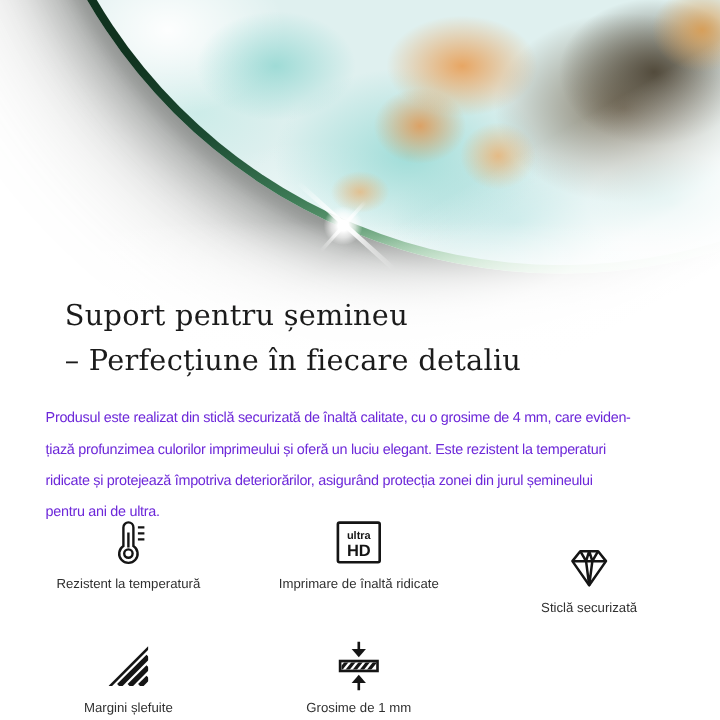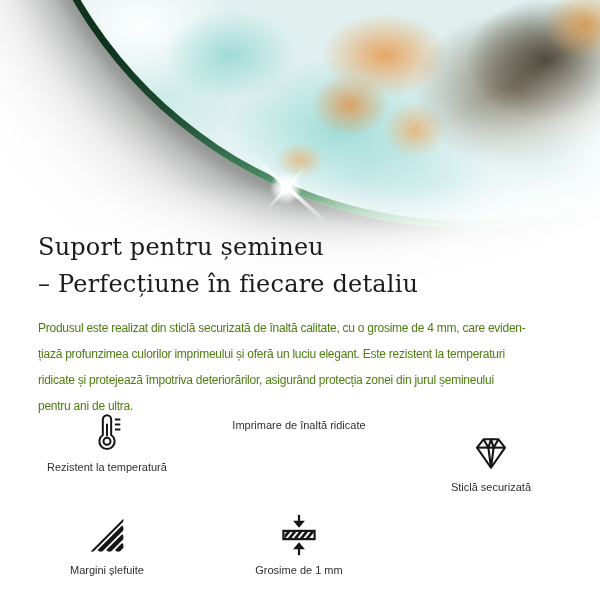--- a/index.html
+++ b/index.html
@@ -70,29 +70,29 @@
     background: linear-gradient(150deg, rgba(255,255,255,0) 56%, rgba(255,255,255,0.85) 74%, #ffffff 84%);
   }
   .fade-bottom {
     position: absolute; inset: 0; z-index: 4;
     background: linear-gradient(to bottom, rgba(255,255,255,0) 56%, rgba(255,255,255,0.75) 78%, #ffffff 94%);
   }
 
   
   .content { position: relative; z-index: 5; padding: 0 36px 0 38px; }
   .title {
-    margin: 0; padding-top: 229px;
+    margin: 16px; padding-top: 229px;
     font-family: "DejaVu Serif", serif; font-weight: 400;
     font-size: 24px; line-height: 37px; color: #1b1b1b; letter-spacing: 0.2px;
     white-space: nowrap;
   }
   .title span { display: block; }
   .description {
     margin: 12px 0 0; font-size: 12px; line-height: 26px;
-    color: #4d7c0f; letter-spacing: -0.25px;
+    color: #6d28d9; letter-spacing: -0.25px;
   }
   .description span { display: block; white-space: nowrap; }
 
   
   .features {
     display: flex; flex-wrap: wrap;
     margin: -8px -23px 0 -27px; 
   }
   .feature {
     width: 33.333%; box-sizing: border-box;
@@ -149,20 +149,27 @@
             <circle class="stroke" cx="24" cy="35.2" r="4.2" stroke-width="2.2"></circle>
             <line class="stroke" x1="33.5" y1="9" x2="40" y2="9"></line>
             <line class="stroke" x1="33.5" y1="15" x2="40" y2="15"></line>
             <line class="stroke" x1="33.5" y1="21" x2="40" y2="21"></line>
           </svg>
         </div>
         <div class="feature-label">Rezistent la temperatură</div>
       </div>
 
       <div class="feature">
+        <div class="icon-box">
+          <svg width="44" height="44" viewBox="0 0 48 48">
+            <rect class="stroke" x="5" y="6" width="38" height="36" rx="1.5" stroke-width="2.6"></rect>
+            <text x="24" y="21" text-anchor="middle" font-family="Liberation Sans, sans-serif" font-size="10" font-weight="bold" fill="#151515">ultra</text>
+            <text x="24" y="36" text-anchor="middle" font-family="Liberation Sans, sans-serif" font-size="15" font-weight="bold" fill="#151515">HD</text>
+          </svg>
+        </div>
         <div class="feature-label">Imprimare de înaltă ridicate</div>
       </div>
 
 
       <div class="feature row2">
         <div class="icon-box">
           <svg width="44" height="42" viewBox="0 0 48 48">
             <g class="stroke" stroke-width="2.2" stroke-linejoin="round">
               <path d="M8 19 L15.5 9.5 H32.5 L40 19 L24 42 Z"></path>
               <path d="M8 19 H40"></path>

